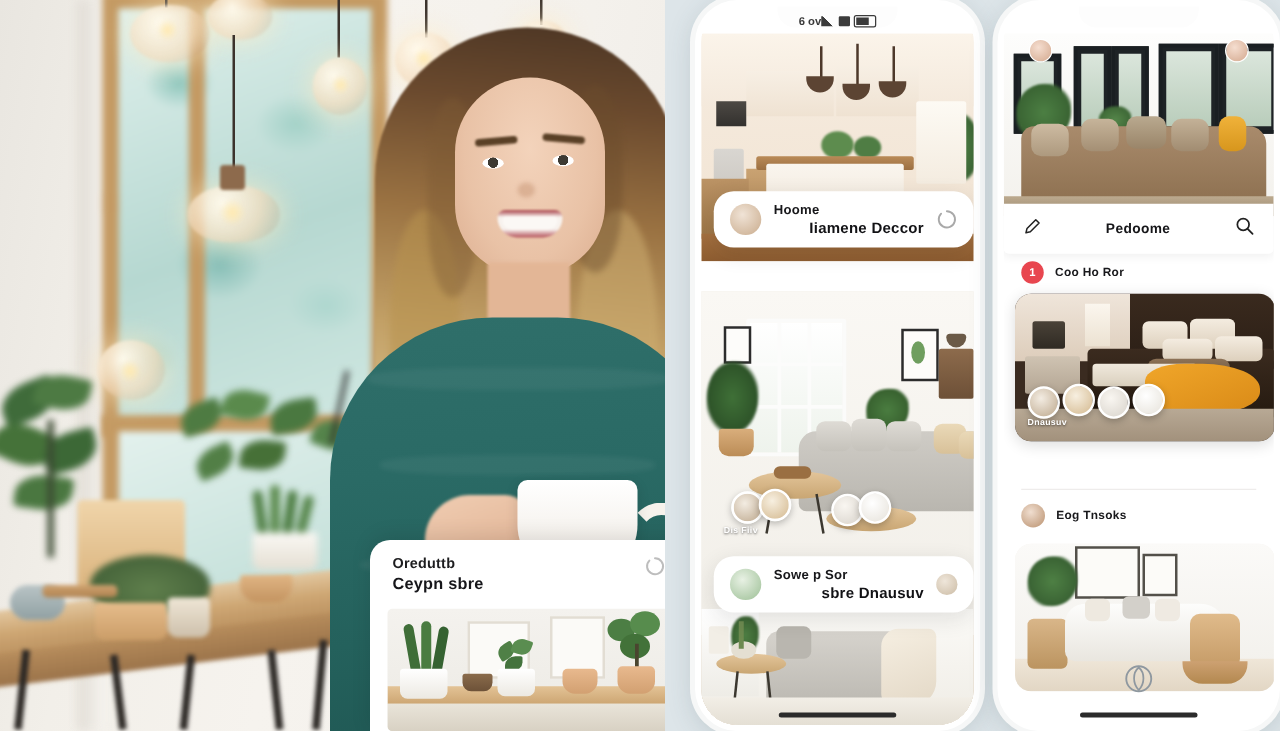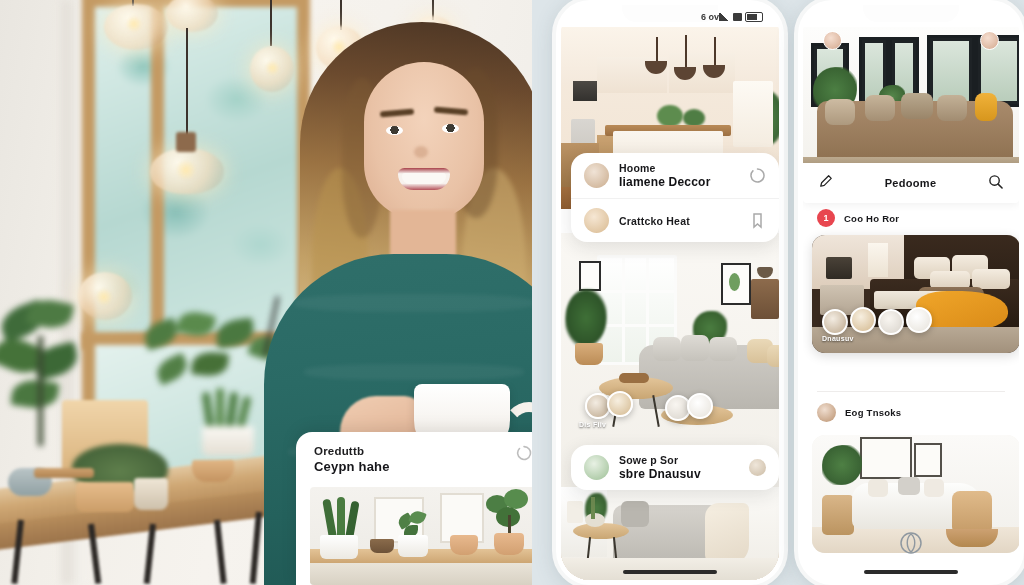--- a/index.html
+++ b/index.html
@@ -106,21 +106,21 @@
   .whitepot{position:absolute;background:linear-gradient(180deg,#ffffff,#ece9e2);border-radius:3px 3px 6px 6px;}
   .claypot{position:absolute;background:linear-gradient(180deg,#e8b98e,#d2a071);border-radius:4px 4px 10px 10px;}
 
   
   .phone{position:absolute;top:0;height:585px;background:#ffffff;
      border-radius:34px;box-shadow:0 0 0 4px #f6f7f7, 0 4px 22px rgba(60,80,90,.22);overflow:hidden;}
   .phone-screen{position:absolute;inset:5px;border-radius:29px;overflow:hidden;background:#ffffff;}
   .notch{position:absolute;left:50%;transform:translateX(-50%);top:0;width:96px;height:17px;
      background:#fdfdfd;border-radius:0 0 14px 14px;z-index:8;}
   .statusbar{position:absolute;left:0;right:0;top:0;height:24px;display:flex;align-items:center;
-     justify-content:flex-end;padding:0 16px;z-index:9;font-size:9px;font-weight:bold;color:#3a3a3a;}
+     justify-content:center;padding:0 16px;z-index:9;font-size:9px;font-weight:bold;color:#3a3a3a;}
   .stat-right{display:flex;align-items:center;gap:3px;}
   .sig{width:11px;height:8px;background:linear-gradient(45deg,#3b3b3b 50%,transparent 50%);}
   .wifi{width:9px;height:8px;background:#3b3b3b;border-radius:1px;}
   .batt{width:16px;height:8px;border:1.2px solid #3b3b3b;border-radius:2px;position:relative;}
   .batt:after{content:"";position:absolute;left:1px;top:1px;bottom:1px;right:5px;background:#3b3b3b;}
 
   .homebar{position:absolute;left:50%;transform:translateX(-50%);bottom:6px;width:94px;height:4px;
      border-radius:3px;background:#2b2b2b;z-index:9;}
 
   
@@ -147,21 +147,21 @@
   .card-overlay{position:absolute;left:10px;width:208px;background:#fff;border-radius:16px;
      box-shadow:0 5px 18px rgba(30,30,30,.12);z-index:6;}
   .row{display:flex;align-items:center;padding:9px 13px;gap:10px;}
   .row+.row{border-top:1px solid #f1f1f1;}
   .av{width:25px;height:25px;border-radius:50%;flex:0 0 auto;
      background:radial-gradient(circle at 40% 35%,#f0e3d6,#c9ab8c);}
   .av.food{background:radial-gradient(circle at 40% 35%,#f6e7d4,#d8b98f);}
   .av.plantav{background:radial-gradient(circle at 40% 35%,#e8f1e4,#9cbf95);}
   .rt{flex:1;min-width:0;}
   .rt .l1{font-size:10.5px;font-weight:bold;color:#18181b;letter-spacing:.2px;filter:blur(.3px);}
-  .rt .l2{font-size:12px;font-weight:bold;color:#121215;letter-spacing:.2px;margin-top:1px;filter:blur(.3px);}
+  .rt .l2{font-size:12px;font-weight:bold;color:#121215;letter-spacing:.2px;margin-top:1px;filter:blur(.3px);text-align:right;}
   .rt .one{font-size:10.5px;font-weight:bold;color:#1b1b1e;letter-spacing:.2px;filter:blur(.3px);}
   .rend{width:17px;height:17px;flex:0 0 auto;opacity:.5;}
   .rend.dotav{border-radius:50%;background:radial-gradient(circle at 40% 35%,#efe6da,#cbbba4);opacity:1;}
 
   .living{position:absolute;left:0;right:0;top:228px;bottom:0;overflow:hidden;background:#f2efe9;}
   .lv-wall{position:absolute;inset:0;background:linear-gradient(180deg,#faf8f4,#efece5);}
   .lv-win{position:absolute;left:36px;top:22px;width:74px;height:104px;
      background:linear-gradient(180deg,#ffffff,#eef3ec);border:3px solid #fbfbfa;border-radius:2px;}
   .lv-winbar{position:absolute;background:#fcfcfb;}
   .lv-sofa{position:absolute;left:78px;top:112px;width:160px;height:64px;
@@ -351,21 +351,21 @@
       <div class="hand"></div>
       <div class="cup-handle"></div>
       <div class="cup"></div>
       <div class="saucer"></div>
     </div>
 
     <div class="hero-card">
       <div class="hc-head">
         <div>
           <div class="hc-t1">Oreduttb</div>
-          <div class="hc-t2">Ceypn hahe</div>
+          <div class="hc-t2">Ceypn sbre</div>
         </div>
         <div class="hc-ico">
           <svg viewBox="0 0 16 16" width="16" height="16">
               <path d="M8 1.6a6.4 6.4 0 1 1-4.5 1.9" fill="none" stroke="#444" stroke-width="1.6" stroke-linecap="round"></path>
             </svg>
         </div>
       </div>
       <div class="hc-photo">
         <div class="shelfboard"></div>
         <div class="frame" style="left:64px;top:10px;width:46px;height:42px;"></div>
@@ -447,31 +447,20 @@
       <div class="card-overlay" style="top:148px;">
         <div class="row">
           <div class="av"></div>
           <div class="rt">
             <div class="l1">Hoome</div>
             <div class="l2">Iiamene Deccor</div>
           </div>
           <div class="rend">
             <svg viewBox="0 0 17 17" width="17" height="17">
                 <path d="M8.5 2a6.5 6.5 0 1 1-4.6 1.9" fill="none" stroke="#555" stroke-width="1.5" stroke-linecap="round"></path>
-              </svg>
-          </div>
-        </div>
-        <div class="row">
-          <div class="av food"></div>
-          <div class="rt">
-            <div class="one">Crattcko Heat</div>
-          </div>
-          <div class="rend">
-            <svg viewBox="0 0 17 17" width="17" height="17">
-                <path d="M5 2h7v13l-3.5-3L5 15z" fill="none" stroke="#555" stroke-width="1.5"></path>
               </svg>
           </div>
         </div>
       </div>
 
       <div class="living">
         <div class="lv-wall"></div>
         <div class="lv-win">
           <div class="lv-winbar" style="left:22px;top:0;width:3px;height:100%;"></div>
           <div class="lv-winbar" style="left:46px;top:0;width:3px;height:100%;"></div>

